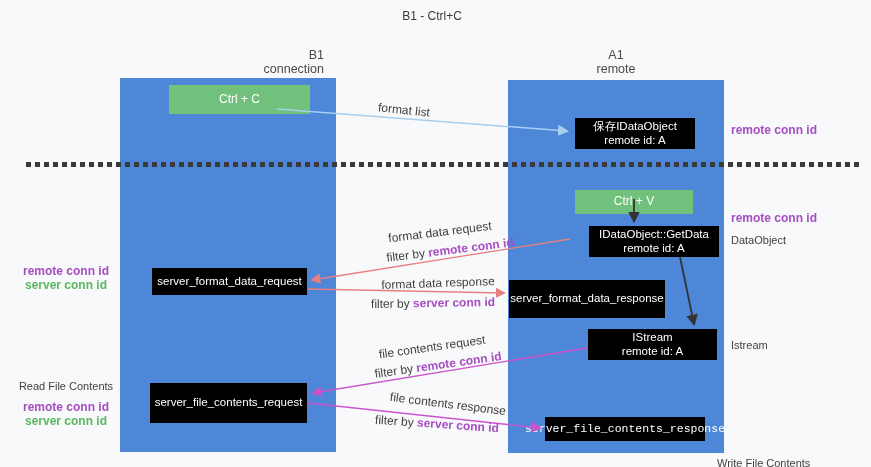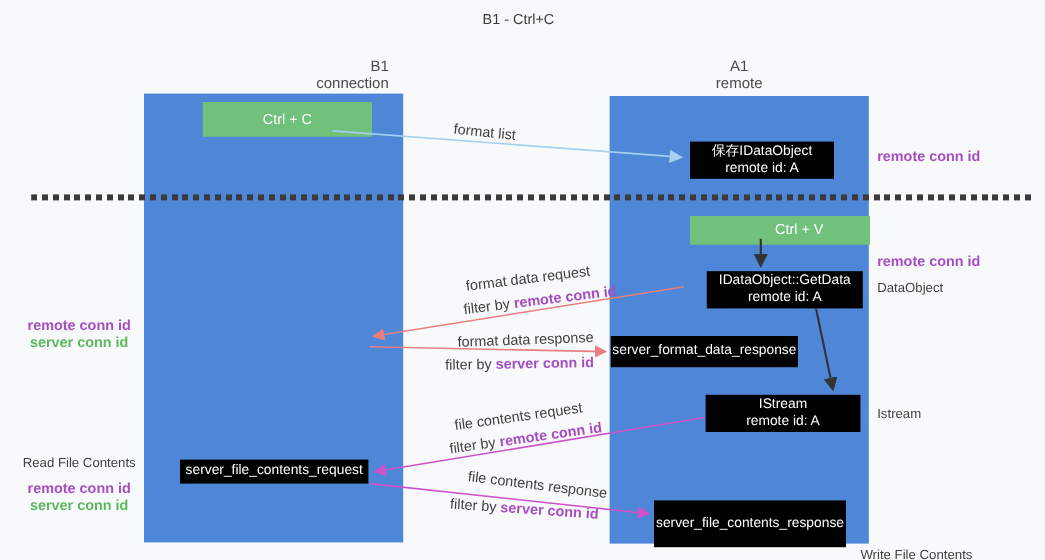--- a/index.html
+++ b/index.html
@@ -47,44 +47,47 @@
 
   <div class="abs box box-green" style="left:157px;top:85px;width:141px;height:29px;margin-left:12px;">
     <span>Ctrl + C</span>
   </div>
 
   <div class="abs box box-orange" style="left:575px;top:118px;width:120px;height:31px;">
     <span>保存IDataObject</span>
     <span>remote id: A</span>
   </div>
 
-  <div class="abs box box-green" style="left:575px;top:180px;width:118px;height:24px;padding-left:32px;">
+  <div class="abs box box-green" style="left:575px;top:190px;width:118px;height:24px;">
     <span>Ctrl + V</span>
   </div>
 
   <div class="abs box box-orange" style="left:570px;top:226px;width:130px;height:31px;margin-left:19px;">
     <span>IDataObject::GetData</span>
     <span>remote id: A</span>
   </div>
 
+  <div class="abs box box-orange" style="left:152px;top:268px;width:155px;height:27px;">
+    <span>server_format_data_request</span>
+  </div>
 
-  <div class="abs box box-orange" style="left:509px;top:280px;width:156px;height:26px;">
+  <div class="abs box box-orange" style="left:509px;top:280px;width:156px;height:38px;">
     <span>server_format_data_response</span>
   </div>
 
   <div class="abs box box-orange" style="left:588px;top:329px;width:129px;height:31px;">
     <span>IStream</span>
     <span>remote id: A</span>
   </div>
 
-  <div class="abs box box-orange" style="left:150px;top:383px;width:157px;height:20px;">
+  <div class="abs box box-orange" style="left:150px;top:383px;width:157px;height:40px;">
     <span>server_file_contents_request</span>
   </div>
 
-  <div class="abs box box-orange" style="left:545px;top:417px;width:160px;height:39px;">
+  <div class="abs box box-orange" style="left:545px;top:417px;width:160px;height:24px;font-family:Liberation Mono, monospace;">
     <span>server_file_contents_response</span>
   </div>
 
   <svg class="overlay" width="871" height="467" viewBox="0 0 871 467">
     <defs>
       <marker id="m-blue" viewBox="0 0 10 10" refX="8" refY="5" markerWidth="8" markerHeight="8" orient="auto">
         <path d="M0,0 L10,5 L0,10 z" fill="#a6cff0"></path>
       </marker>
       <marker id="m-black" viewBox="0 0 10 10" refX="8" refY="5" markerWidth="6.5" markerHeight="6.5" orient="auto">
         <path d="M0,0 L10,5 L0,10 z" fill="#333333"></path>

